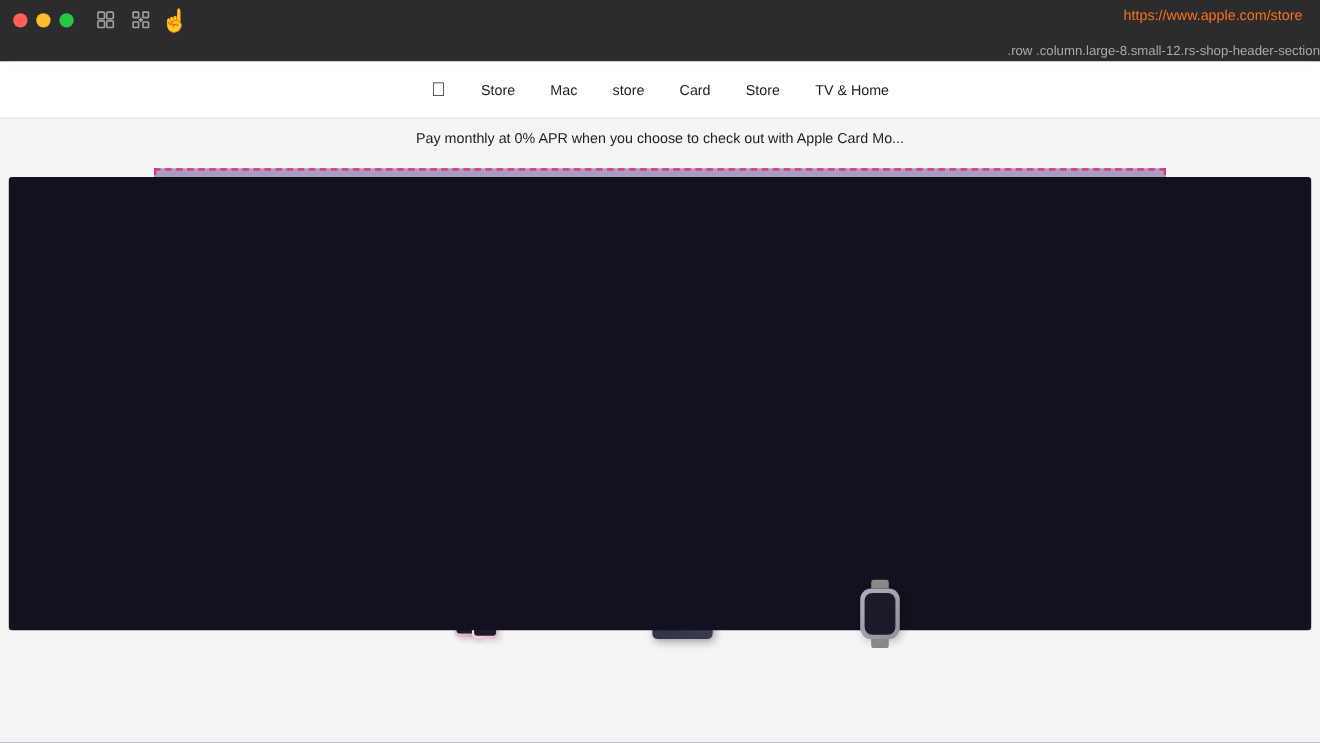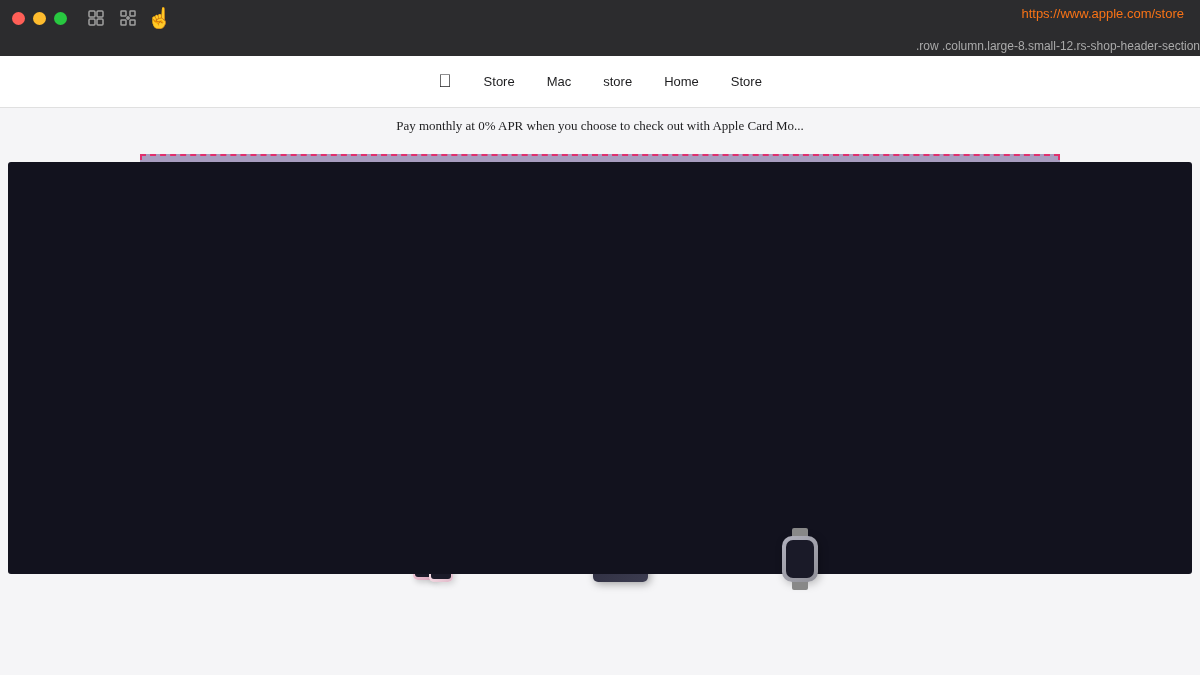--- a/index.html
+++ b/index.html
@@ -114,21 +114,20 @@
     
     .promo-banner {
       width: 100%;
       background: #f5f5f7;
       padding: 10px 0;
       text-align: center;
       font-size: 13px;
       color: #1d1d1f;
       white-space: nowrap;
       overflow: hidden;
-      font-family: Liberation Serif, serif;
     }
 
     
     .main-content {
       padding: 0 60px;
       position: relative;
     }
 
     
     .hero-section {
@@ -231,24 +230,27 @@
     <div class="apple-nav-item">
         <span>Store</span>
       </div>
     <div class="apple-nav-item">
         <span>Mac</span>
       </div>
     <div class="apple-nav-item">
         <span>store</span>
       </div>
     <div class="apple-nav-item">
-        <span>Home</span>
+        <span>Card</span>
       </div>
     <div class="apple-nav-item">
         <span>Store</span>
+      </div>
+    <div class="apple-nav-item">
+        <span>TV &amp; Home</span>
       </div>
   </div>
 
   <div class="promo-banner">
     <span>Pay monthly at 0% APR when you choose to check out with Apple Card Mo...</span>
   </div>
 
   <div class="main-content">
 
     <div class="hero-section">

